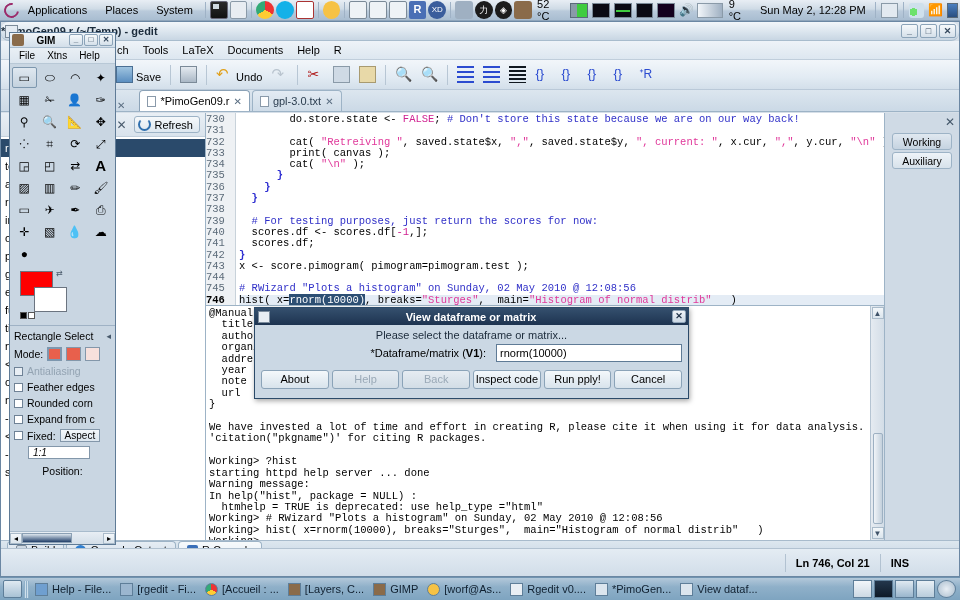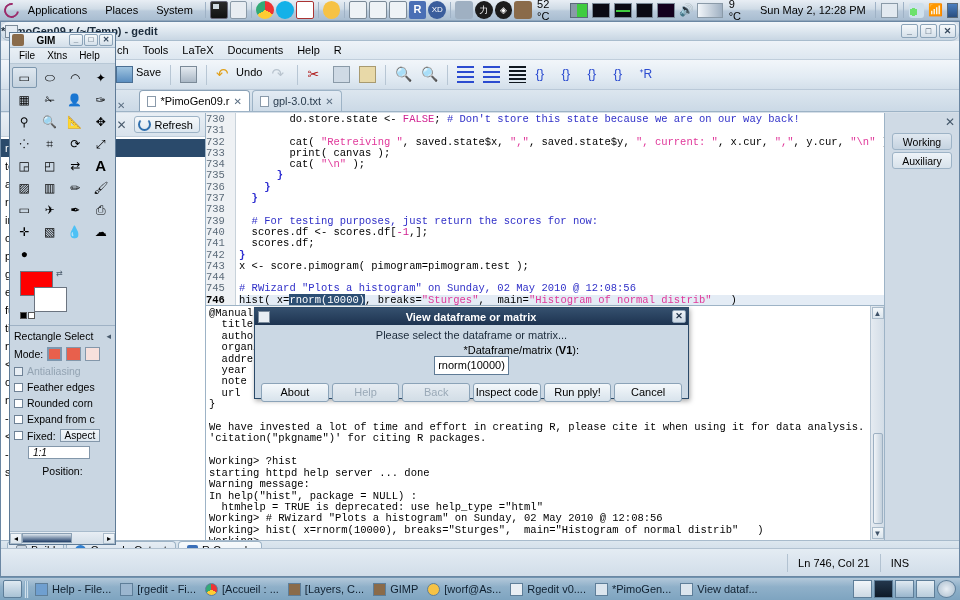--- a/index.html
+++ b/index.html
@@ -56,21 +56,21 @@
     background:linear-gradient(to bottom,#eef3f8,#dde7f0);
     border-bottom:1px solid #c0cedb;font-size:11px;
   }
   #gedit-menubar span{padding:1px 7px;}
 
   #gedit-toolbar{
     height:30px;display:flex;align-items:center;gap:1px;padding-left:2px;
     background:linear-gradient(to bottom,#f2f6fa,#e2ebf3 60%,#d3dfea);
     border-bottom:1px solid #bac9d8;
   }
-  .tbitem{display:flex;align-items:flex-start;gap:3px;padding:2px 4px;border-radius:3px;font-size:11px;}
+  .tbitem{display:flex;align-items:flex-end;gap:3px;padding:2px 4px;border-radius:3px;font-size:11px;}
   .tbsep{width:1px;height:20px;background:#b7c6d4;margin:0 4px;}
   .ticon{width:17px;height:17px;display:inline-block;position:relative;}
 
   
   #tabbar{
     height:22px;background:linear-gradient(to bottom,#dce6ef,#cbd9e6);
     border-bottom:1px solid #9db3c6;display:flex;align-items:flex-end;padding-left:6px;
   }
   .tab{
     height:21px;display:flex;align-items:center;gap:4px;padding:0 7px;
@@ -154,21 +154,21 @@
     background:linear-gradient(to bottom,#dde7ef,#c9d7e4);
     border-top:1px solid #a8bbcc;display:flex;align-items:flex-end;padding-left:6px;
   }
   .btab{height:17px;display:flex;align-items:center;gap:4px;padding:0 8px;font-size:11px;
     border:1px solid #9db3c6;border-bottom:none;border-radius:4px 4px 0 0;
     background:linear-gradient(to bottom,#e6edf4,#d2dfea);margin-right:2px;}
   .btab.active{background:linear-gradient(to bottom,#f7fafc,#e6eef5);font-weight:normal;}
   #statusbar{
     position:absolute;left:0;right:0;bottom:0;height:28px;
     background:linear-gradient(to bottom,#e4ecf3,#d1dde9);border-top:1px solid #b2c2d1;
-    display:flex;align-items:center;font-size:11px;
+    display:flex;align-items:center;font-size:11px;font-weight:bold;
   }
   .st-cell{border-left:1px solid #b2c2d1;height:18px;line-height:18px;padding:0 10px;}
   .st-spacer{flex:1;}
 
   
   #gimp{
     position:absolute;left:9px;top:32px;width:107px;height:513px;
     background:#c9d6e2;border:1px solid #5f7b96;
     display:flex;flex-direction:column;
   }
@@ -214,21 +214,21 @@
   }
   #dlg-title{
     height:17px;background:linear-gradient(to bottom,#35506e,#1d3350);
     display:flex;align-items:center;color:#fff;font-size:11px;font-weight:bold;position:relative;
   }
   #dlg-title .dt{flex:1;text-align:center;}
   .dlg-ic{width:12px;height:12px;margin-left:3px;background:#e8eef4;border:1px solid #7b8c9d;}
   .dlg-x{width:14px;height:13px;margin-right:2px;border:1px solid #91a6ba;border-radius:2px;
     background:linear-gradient(to bottom,#f0f4f8,#cbd8e4);color:#22344a;font-size:9px;text-align:center;line-height:11px;}
   #dlg-msg{text-align:center;font-size:11px;padding:4px 0 3px 0;color:#1b2a3a;}
-  #dlg-field{display:flex;align-items:center;padding:0 6px;flex-direction:column;}
+  #dlg-field{display:flex;align-items:center;padding:0 6px;}
   #dlg-label{width:235px;text-align:right;font-size:11px;padding-right:10px;}
   #dlg-label b{font-weight:bold;}
   #dlg-input{flex:1;height:18px;border:1px solid #5f7b96;background:#fff;font-size:11px;
     padding:0 3px;line-height:17px;font-family:"Liberation Sans",sans-serif;}
   #dlg-buttons{display:flex;gap:3px;padding:8px 6px 0 6px;}
   .dbtn{flex:1;height:19px;border:1px solid #8ba3b8;border-radius:3px;
     background:linear-gradient(to bottom,#f4f8fb,#d8e3ec);font-size:11px;text-align:center;line-height:17px;}
   .dbtn.disabled{color:#9aa9b7;background:linear-gradient(to bottom,#e6ecf2,#d2dde6);}
 
   

